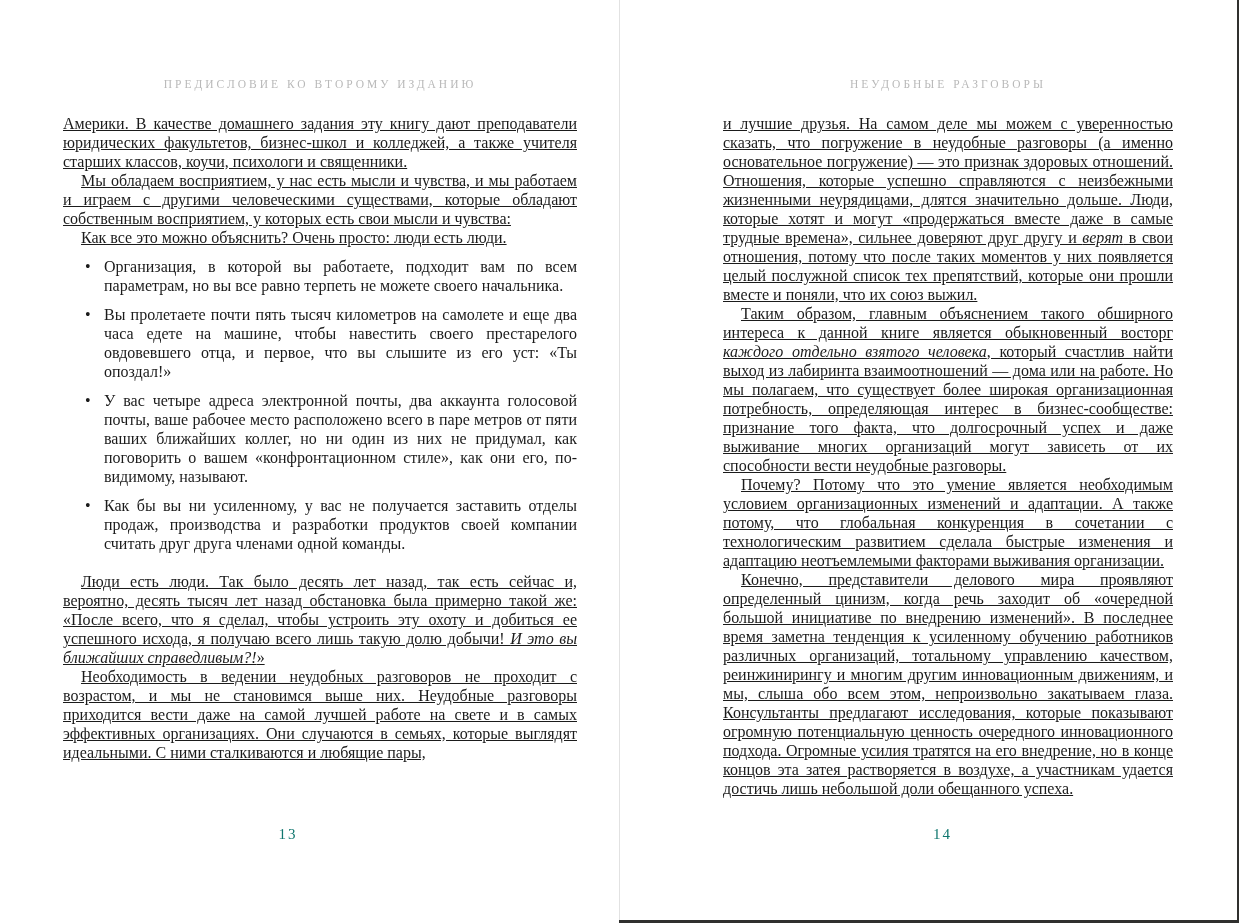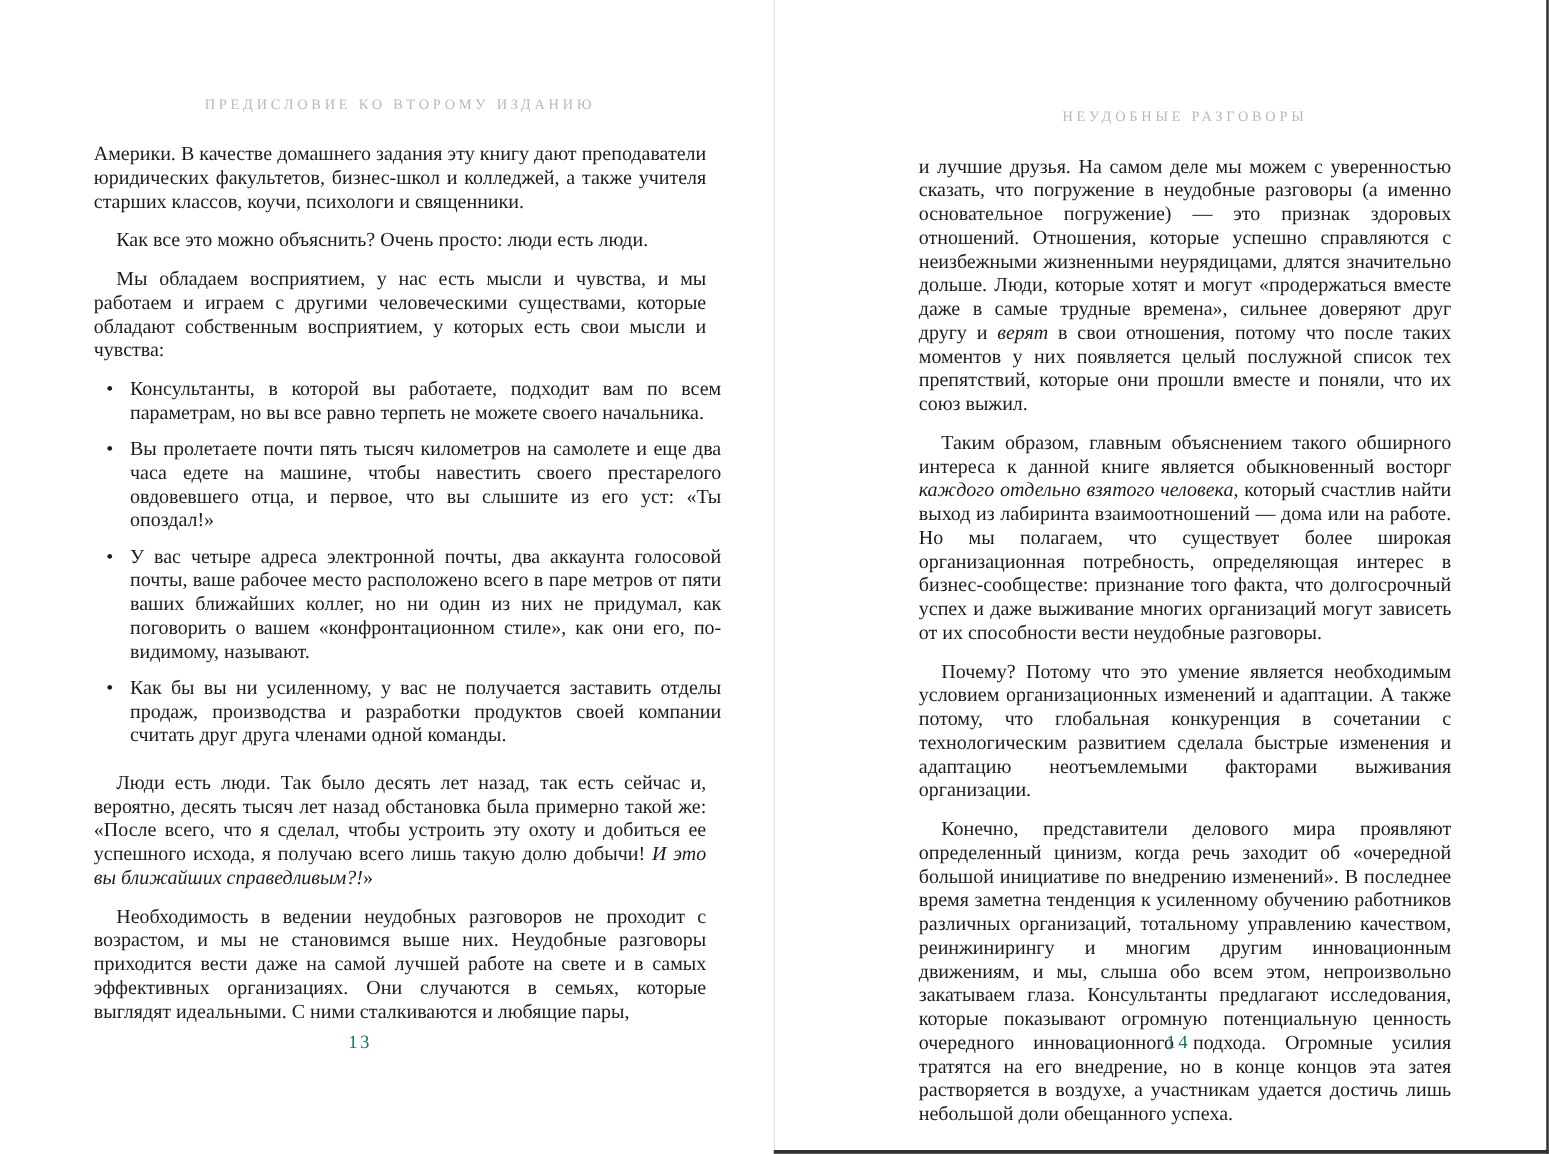--- a/index.html
+++ b/index.html
@@ -7,37 +7,37 @@
   body {
     background:#ffffff;
     font-family:"Liberation Serif","DejaVu Serif",serif;
     color:#1b1b1b;
     position:relative;
     overflow:hidden;
   }
   .spread { display:flex; width:100%; height:100%; }
   .page { position:relative; height:100%; }
   .page-left  { width:620px; padding:0 43px 0 63px; }
-  .page-right { width:619px; padding:10px 66px 0 103px; }
+  .page-right { width:619px; padding:0 66px 0 103px; }
 
   .running-header {
     margin-top:78px;
     text-align:center;
     font-size:11.5px;
     letter-spacing:3px;
     color:#b9b9b9;
     white-space:nowrap;
   }
   .page-body {
     margin-top:24px;
     font-size:16px;
     line-height:19px;
     text-align:justify;
   }
-  .page-body p { margin:12px; }
+  .page-body p { margin:0;text-decoration:underline; }
   .page-body p.indent { text-indent:18px; }
   .page-body p.space-before { margin-top:19px; }
 
   .bullet-item { display:flex; margin:10px 0 10px 22px; }
   .bullet-marker { flex:0 0 19px; }
   .bullet-text { flex:1; text-align:justify; }
 
   .page-number {
     position:absolute;
     bottom:80px;
@@ -67,25 +67,25 @@
 </style>
 </head>
 <body>
 
 <div class="spread">
 
   <div class="page page-left">
     <div class="running-header">ПРЕДИСЛОВИЕ КО ВТОРОМУ ИЗДАНИЮ</div>
     <div class="page-body">
         <p class=""><span>Америки. В качестве домашнего задания эту книгу дают преподаватели юридических факультетов, бизнес-школ и колледжей, а также учителя старших классов, коучи, психологи и священники.</span></p>
+        <p class="indent "><span>Мы обладаем восприятием, у нас есть мысли и чувства, и мы работаем и играем с другими человеческими существами, которые обладают собственным восприятием, у которых есть свои мысли и чувства:</span></p>
         <p class="indent "><span>Как все это можно объяснить? Очень просто: люди есть люди.</span></p>
-        <p class="indent "><span>Мы обладаем восприятием, у нас есть мысли и чувства, и мы работаем и играем с другими человеческими существами, которые обладают собственным восприятием, у которых есть свои мысли и чувства:</span></p>
         <div class="bullet-item">
           <span class="bullet-marker">•</span>
-          <span class="bullet-text"><span>Консультанты, в которой вы работаете, подходит вам по всем параметрам, но вы все равно терпеть не можете своего начальника.</span></span>
+          <span class="bullet-text"><span>Организация, в которой вы работаете, подходит вам по всем параметрам, но вы все равно терпеть не можете своего начальника.</span></span>
         </div>
         <div class="bullet-item">
           <span class="bullet-marker">•</span>
           <span class="bullet-text"><span>Вы пролетаете почти пять тысяч километров на самолете и еще два часа едете на машине, чтобы навестить своего престарелого овдовевшего отца, и первое, что вы слышите из его уст: «Ты опоздал!»</span></span>
         </div>
         <div class="bullet-item">
           <span class="bullet-marker">•</span>
           <span class="bullet-text"><span>У вас четыре адреса электронной почты, два аккаунта голосовой почты, ваше рабочее место расположено всего в паре метров от пяти ваших ближайших коллег, но ни один из них не придумал, как поговорить о вашем «конфронтационном стиле», как они его, по-видимому, называют.</span></span>
         </div>
         <div class="bullet-item">

